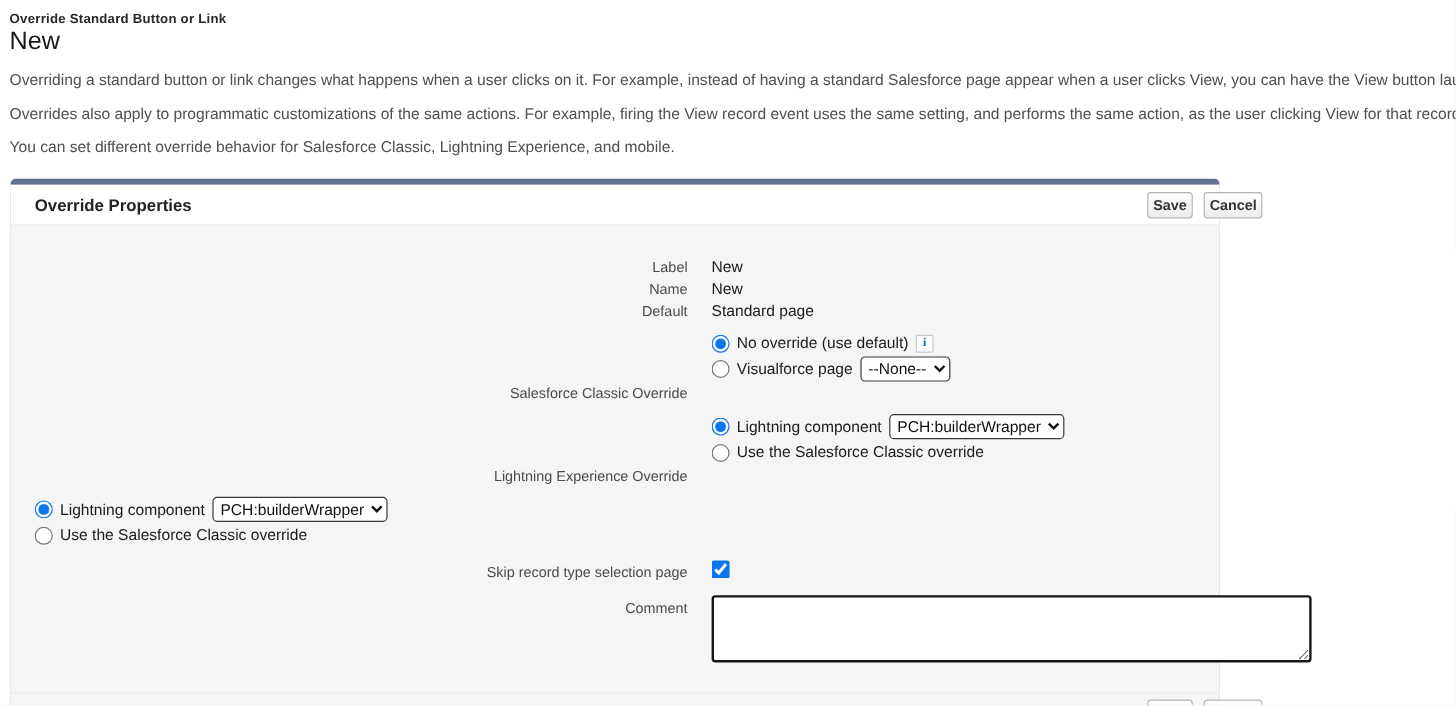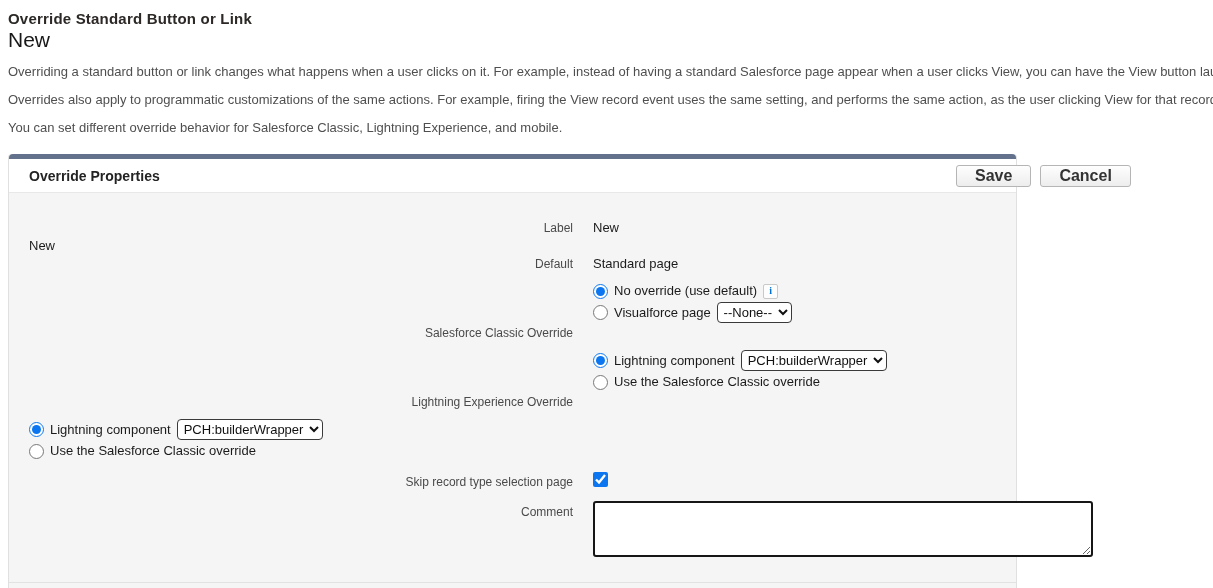--- a/index.html
+++ b/index.html
@@ -7,21 +7,21 @@
   body {
     width: 1213px; height: 588px; overflow: hidden;
     background: #ffffff;
     font-family: "Liberation Sans", sans-serif;
     color: #222;
   }
 
   
   .top { padding: 10px 0 0 8px; }
   .breadcrumb {
-    font-size: 15px; font-weight: bold; color: #2b2826; letter-spacing: .2px;
+    font-size: 11px; font-weight: bold; color: #2b2826; letter-spacing: .2px;
   }
   .page-title {
     font-size: 21px; font-weight: 400; color: #181818;
     margin: 1px 0 0 0; line-height: 23px;
   }
   .desc {
     font-size: 13px; color: #4f4f4f; line-height: 16px;
     margin: 0 0 12px 0; white-space: nowrap;
   }
   .desc:first-of-type { margin-top: 13px; }
@@ -48,24 +48,24 @@
   .sec-title {
     font-size: 14px; font-weight: bold; color: #232323; padding-left: 20px;
   }
   .btn-group {
     position: absolute; left: 947px; top: 50%;
     transform: translateY(-50%);
     display: flex; gap: 9px; align-items: center;
   }
   .btn {
     font-family: "Liberation Sans", sans-serif;
-    font-size: 16px; font-weight: bold; color: #333;
+    font-size: 12px; font-weight: bold; color: #333;
     background: linear-gradient(#fefefe, #ededed);
     border: 1px solid #b5b5b5; border-radius: 3px;
-    padding: 3px 18px; line-height: 14px; cursor: pointer;
+    padding: 3px 4px; line-height: 14px; cursor: pointer;
   }
 
   
   .form-area { padding: 26px 0 20px 0; background: #f5f5f5; }
   .row { display: flex; align-items: flex-start; }
   .lbl {
     width: 564px; text-align: right; flex: none;
     font-size: 12px; font-weight: normal; color: #4a4a4a;
     line-height: 18px; padding-top: 0;
   }
@@ -137,20 +137,21 @@
   </div>
 
   <div class="form-area">
 
     <div class="row">
       <div class="lbl">Label</div>
       <div class="ctl">New</div>
     </div>
 
     <div class="row">
+      <div class="lbl">Name</div>
       <div class="ctl">New</div>
     </div>
 
     <div class="row">
       <div class="lbl">Default</div>
       <div class="ctl">Standard page</div>
     </div>
 
     <div class="row group">
       <div class="lbl">Salesforce Classic Override</div>

